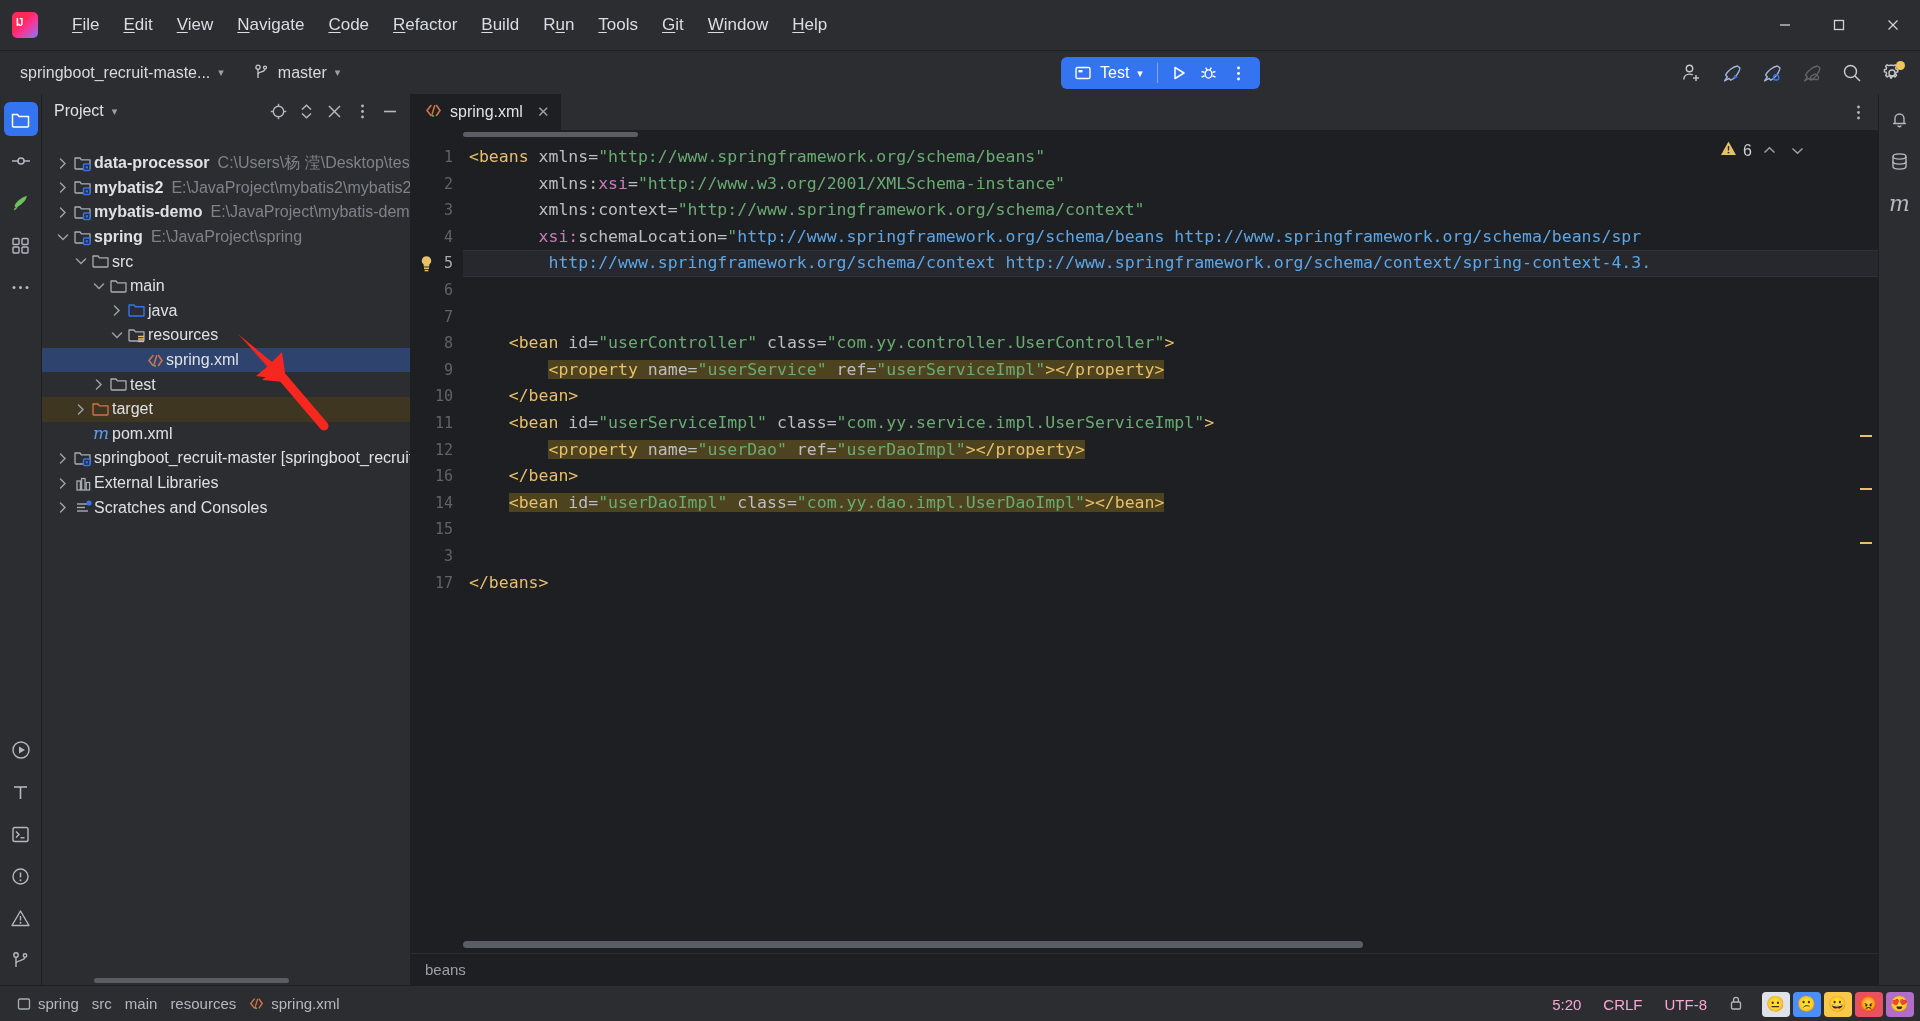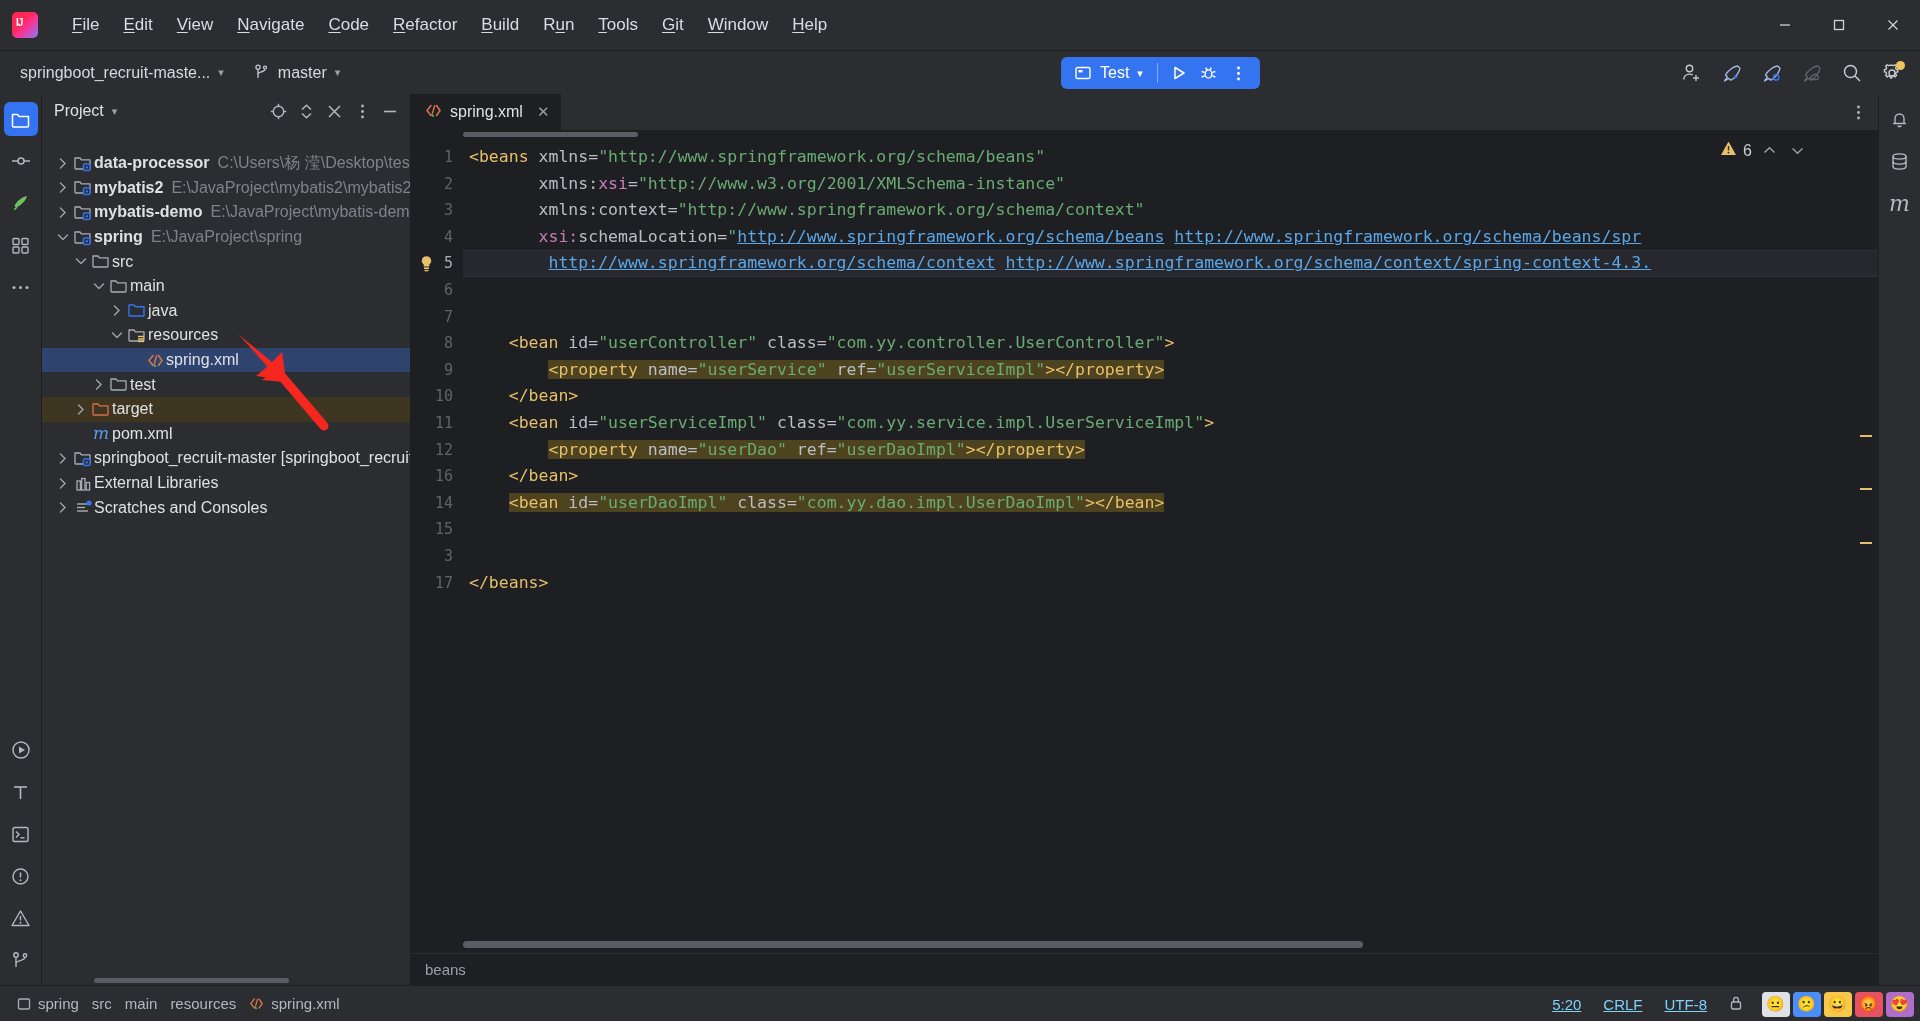--- a/index.html
+++ b/index.html
@@ -113,42 +113,42 @@
 
   .code { flex: 1; padding-top: 14px; position: relative; overflow: hidden; min-width: 0; }
   .cline {
     height: 26.6px; line-height: 26.6px; font-family: "DejaVu Sans Mono", monospace;
     font-size: 16.5px; white-space: pre; padding-left: 6px; color: #bcbec4;
   }
   .cline.caret-line { background: #26282e; box-shadow: inset 0 1px 0 #2f3236, inset 0 -1px 0 #2f3236; }
   .tg { color: #e8bf6a; }          
   .at { color: #bcbec4; }         
   .st { color: #6aab73; }          
-  .lnk { color: #5ca7e8; text-decoration: underline; }
+  .lnk { color: #5ca7e8; }
   .pnk { color: #c77dbb; }
   .hl { background: #4e431f; }
 
   .top-scroll { position: absolute; left: 52px; top: 2px; width: 175px; height: 5px; background: #5a5d63; border-radius: 3px; z-index: 6; }
   .h-scroll { position: absolute; left: 52px; bottom: 5px; width: 900px; height: 7px; background: #5a5d63; border-radius: 4px; z-index: 6; }
 
   .warn-chip { position: absolute; right: 70px; top: 10px; display: flex; align-items: center; gap: 6px; font-size: 16px; color: #c9ccd1; z-index: 7; }
   .warn-nav { width: 22px; height: 20px; display: flex; align-items: center; justify-content: center; color: #9aa0a6; font-size: 12px; }
   .err-stripe { position: absolute; right: 6px; width: 12px; height: 2px; background: #e8bf6a; z-index: 7; }
 
   .breadcrumb-bar { height: 32px; background: #1e1f22; display: flex; align-items: center; padding-left: 14px; font-size: 15px; color: #9aa0a6; border-top: 1px solid #2b2d30; }
 
   
   .statusbar {
     height: 36px; background: #2b2d30; display: flex; align-items: center;
     padding: 0 6px 0 10px; flex: 0 0 36px; font-size: 15px; color: #b4b8bf;
     border-top: 1px solid #1e1f22; position: relative;
   }
   .sb-crumb { display: flex; align-items: center; gap: 7px; padding: 3px 7px; border-radius: 4px; }
   .sb-right { position: absolute; right: 6px; top: 0; height: 36px; display: flex; align-items: center; gap: 4px; }
-  .sb-item { padding: 3px 9px; border-radius: 4px; color: #7dd3fc; text-decoration: underline; }
+  .sb-item { padding: 3px 9px; border-radius: 4px; color: #f9a8d4; }
 
   .sb-emoji { display: flex; align-items: center; gap: 3px; margin-left: 6px; }
   .emo { width: 28px; height: 25px; border-radius: 4px; display: flex; align-items: center; justify-content: center; font-size: 15px; }
   .emo.a { background: #dfe3e8; }
   .emo.b { background: #4c8ef7; }
   .emo.c { background: #f7c84c; }
   .emo.d { background: #e8515f; }
   .emo.e { background: #b06ec9; }
 
   

